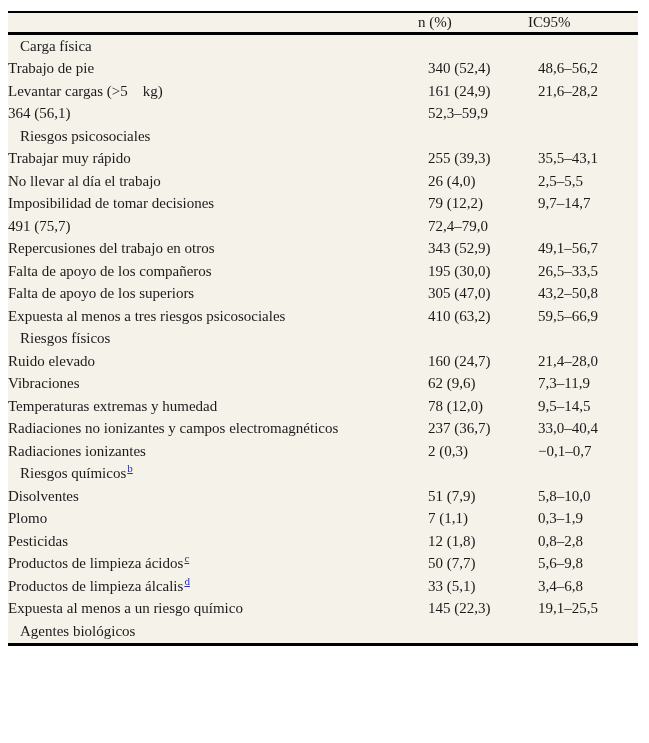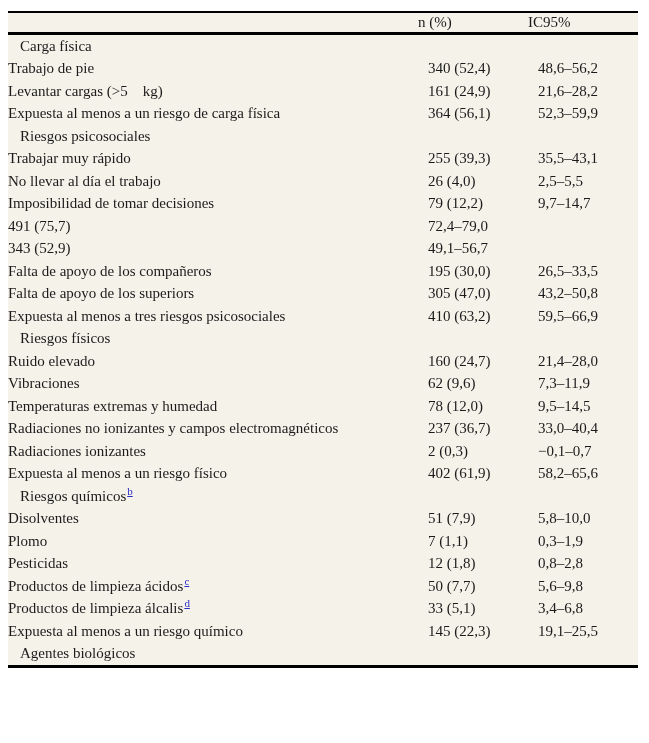--- a/index.html
+++ b/index.html
@@ -62,21 +62,20 @@
           <span class="c1">Trabajo de pie</span>
           <span class="c2">340 (52,4)</span>
           <span class="c3">48,6–56,2</span>
         </div>
         <div class="row item-row">
           <span class="c1">Levantar cargas (&gt;5    kg)</span>
           <span class="c2">161 (24,9)</span>
           <span class="c3">21,6–28,2</span>
         </div>
         <div class="row item-row">
-          <span class="c1">Expuesta al menos a un riesgo de carga física</span>
           <span class="c2">364 (56,1)</span>
           <span class="c3">52,3–59,9</span>
         </div>
         <div class="row section-row">
           <span class="c1">Riesgos psicosociales</span>
           <span class="c2"></span>
           <span class="c3"></span>
         </div>
         <div class="row item-row">
           <span class="c1">Trabajar muy rápido</span>
@@ -91,20 +90,21 @@
         <div class="row item-row">
           <span class="c1">Imposibilidad de tomar decisiones</span>
           <span class="c2">79 (12,2)</span>
           <span class="c3">9,7–14,7</span>
         </div>
         <div class="row item-row">
           <span class="c2">491 (75,7)</span>
           <span class="c3">72,4–79,0</span>
         </div>
         <div class="row item-row">
+          <span class="c1">Repercusiones del trabajo en otros</span>
           <span class="c2">343 (52,9)</span>
           <span class="c3">49,1–56,7</span>
         </div>
         <div class="row item-row">
           <span class="c1">Falta de apoyo de los compañeros</span>
           <span class="c2">195 (30,0)</span>
           <span class="c3">26,5–33,5</span>
         </div>
         <div class="row item-row">
           <span class="c1">Falta de apoyo de los superiors</span>
@@ -139,25 +139,20 @@
         <div class="row item-row">
           <span class="c1">Radiaciones no ionizantes y campos electromagnéticos</span>
           <span class="c2">237 (36,7)</span>
           <span class="c3">33,0–40,4</span>
         </div>
         <div class="row item-row">
           <span class="c1">Radiaciones ionizantes</span>
           <span class="c2">2 (0,3)</span>
           <span class="c3">−0,1–0,7</span>
         </div>
-        <div class="row item-row">
-          <span class="c1">Expuesta al menos a un riesgo físico</span>
-          <span class="c2">402 (61,9)</span>
-          <span class="c3">58,2–65,6</span>
-        </div>
         <div class="row section-row">
           <span class="c1">Riesgos químicos<a class="suplink">b</a></span>
           <span class="c2"></span>
           <span class="c3"></span>
         </div>
         <div class="row item-row">
           <span class="c1">Disolventes</span>
           <span class="c2">51 (7,9)</span>
           <span class="c3">5,8–10,0</span>
         </div>

